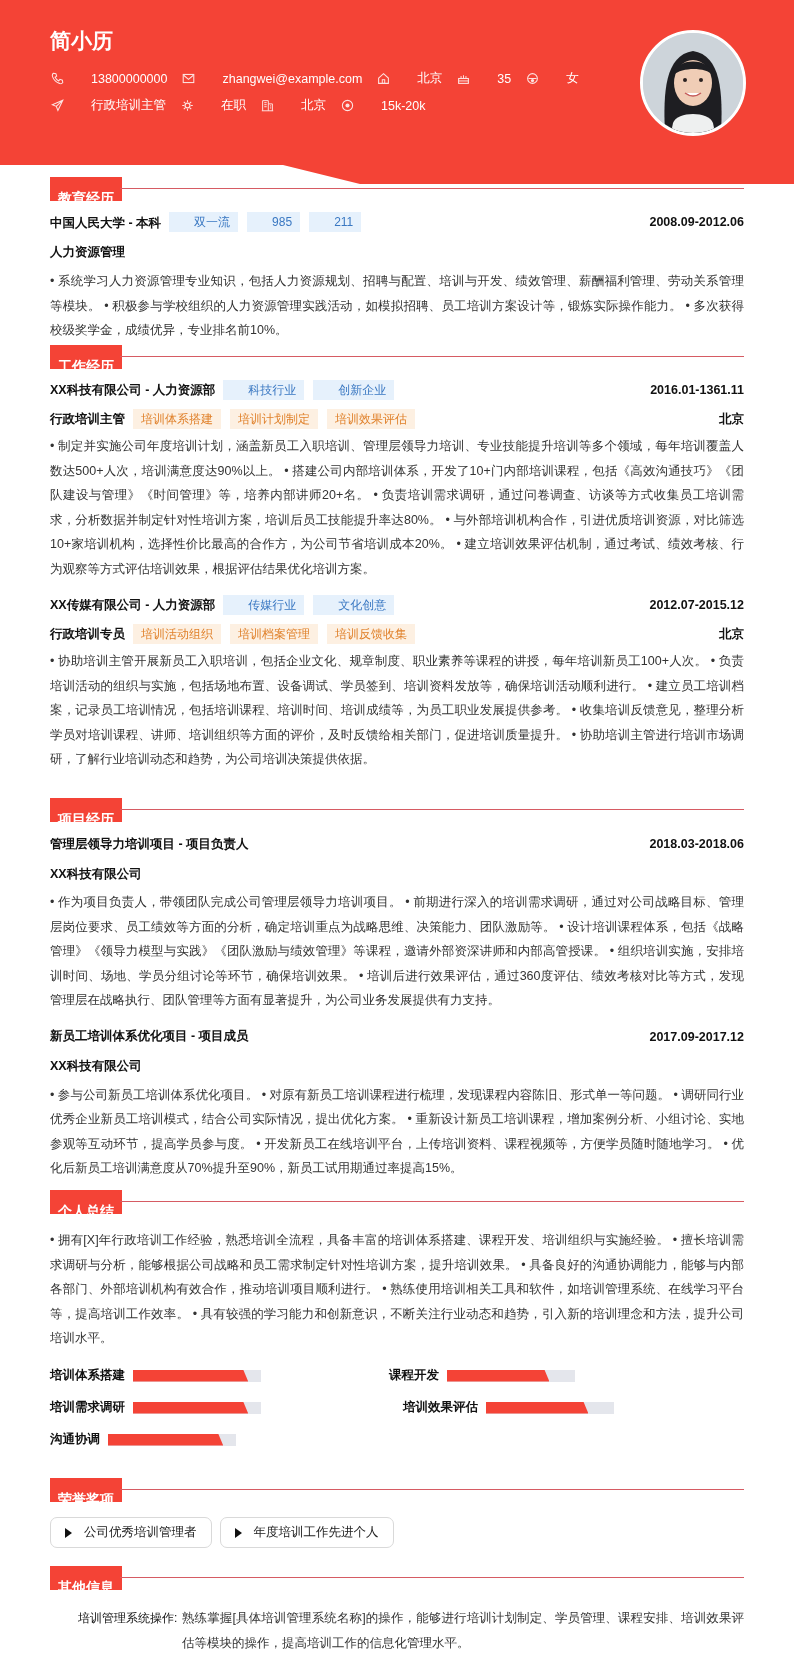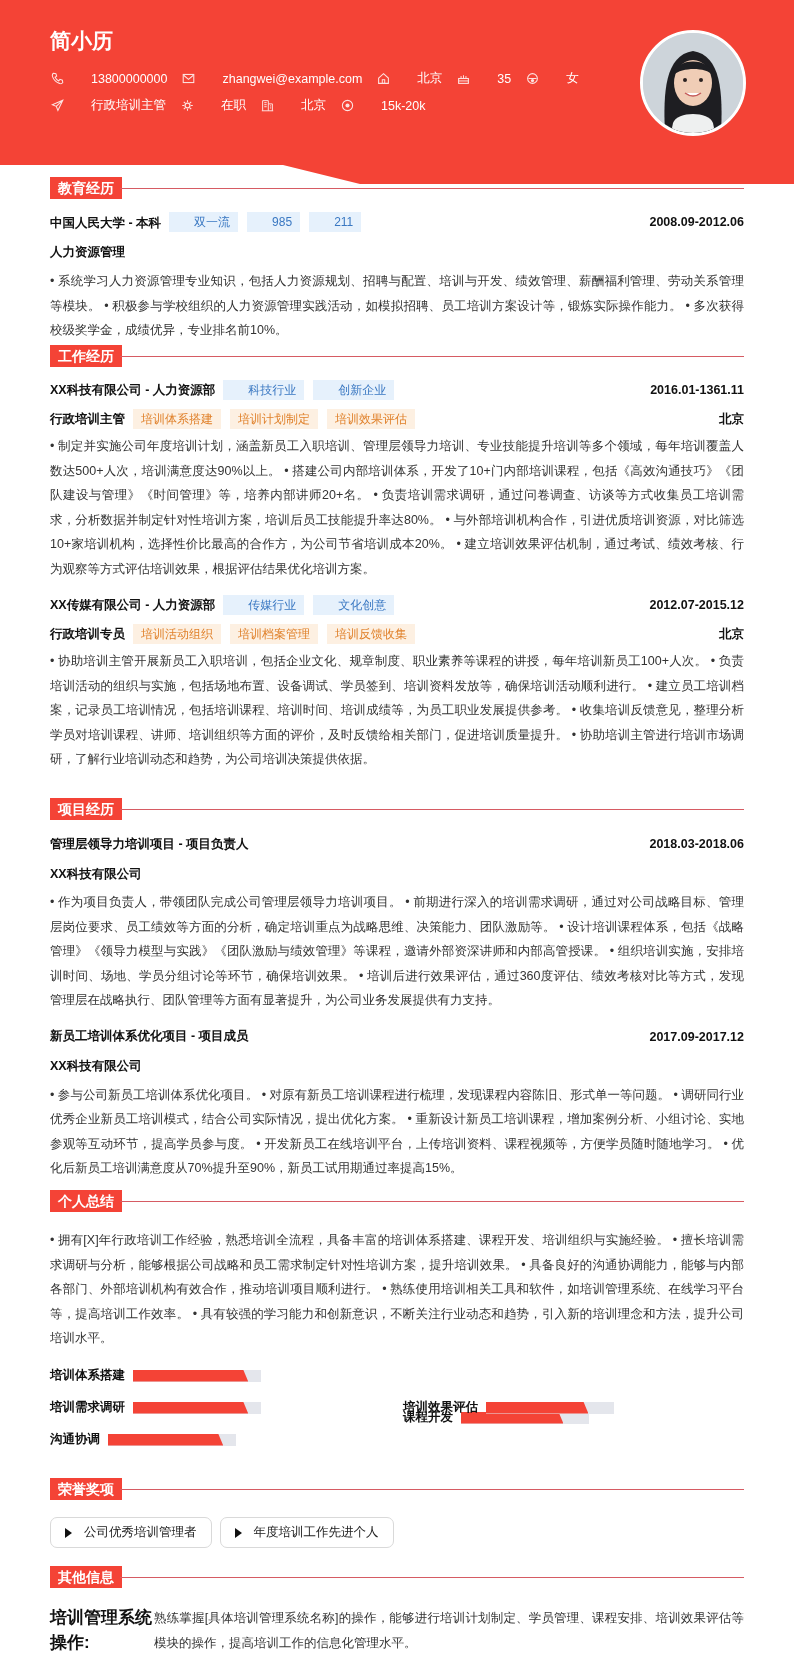--- a/index.html
+++ b/index.html
@@ -9,21 +9,21 @@
   .name { position: absolute; left: 50px; top: 27px; font-size: 21px; font-weight: bold; color: #fff; }
   .info-row { position: absolute; left: 50px; display: flex; align-items: center; font-size: 12.5px; color: #fff; }
   .info-row.r1 { top: 70px; }
   .info-row.r2 { top: 97px; }
   .info-item { display: flex; align-items: center; margin-right: 14px; gap: 19px; }
   .info-item .ic { width: 14px; height: 14px; margin-right: 8px; opacity: 0.85; display: inline-flex; align-items: center; justify-content: center; }
   .avatar { position: absolute; left: 640px; top: 30px; width: 106px; height: 106px; border-radius: 50%; border: 3px solid #fff; overflow: hidden; background: #cfd6dc; }
 
   .section { position: absolute; left: 50px; width: 694px; }
   .sec-head { position: relative; height: 22px; margin-bottom: 0; }
-  .sec-head .label { position: absolute; left: 0; top: 0; background: #f44336; color: #fff; font-size: 14px; font-weight: bold; padding: 2px 8px; height: 22px; line-height: 18px; }
+  .sec-head .label { position: absolute; left: 0; top: 0; background: #f44336; color: #fff; font-size: 14px; font-weight: bold; padding: 12px 8px; height: 22px; line-height: 18px; }
   .sec-head .line { position: absolute; left: 70px; right: 0; top: 11px; height: 1px; background: #d65b63; }
 
   .row { display: flex; justify-content: space-between; align-items: center; font-size: 12.5px; font-weight: bold; color: #111; }
   .tags { display: inline-flex; margin-left: 8px; }
   .tag { font-size: 12px; font-weight: normal; padding: 1px 8px; margin-right: 9px; height: 20px; line-height: 18px; }
   .tag.blue { background: #e6f1fc; color: #3a78c2; padding-left: 25px; }
   .tag.orange { background: #fdf0e2; color: #e0812b; }
   .para { font-size: 12.5px; line-height: 24.5px; color: #333; text-align: justify; }
 
   .skill { position: absolute; display: flex; align-items: center; font-size: 12.5px; font-weight: bold; color: #111; }
@@ -257,21 +257,21 @@
   <div class="para" style="margin-top:16px;">• 拥有[X]年行政培训工作经验，熟悉培训全流程，具备丰富的培训体系搭建、课程开发、培训组织与实施经验。 • 擅长培训需求调研与分析，能够根据公司战略和员工需求制定针对性培训方案，提升培训效果。 • 具备良好的沟通协调能力，能够与内部各部门、外部培训机构有效合作，推动培训项目顺利进行。 • 熟练使用培训相关工具和软件，如培训管理系统、在线学习平台等，提高培训工作效率。 • 具有较强的学习能力和创新意识，不断关注行业动态和趋势，引入新的培训理念和方法，提升公司培训水平。</div>
 </div>
 
 <div class="section" style="top:1333px;height:110px;">
   <div class="skill" style="left:0;top:34px;">
     <span>培训体系搭建</span>
     <div class="bar" style="width:128px;">
         <div class="fill" style="width:90%;"></div>
       </div>
   </div>
-  <div class="skill" style="left:353px;top:34px;margin-top:42px;">
+  <div class="skill" style="left:339px;top:34px;">
     <span>课程开发</span>
     <div class="bar" style="width:128px;">
         <div class="fill" style="width:80%;"></div>
       </div>
   </div>
   <div class="skill" style="left:0;top:66px;">
     <span>培训需求调研</span>
     <div class="bar" style="width:128px;">
         <div class="fill" style="width:90%;"></div>
       </div>
@@ -306,16 +306,16 @@
     </div>
   </div>
 </div>
 
 <div class="section" style="top:1566px;">
   <div class="sec-head">
     <span class="label">其他信息</span>
     <span class="line"></span>
   </div>
   <div style="margin-top:18px;display:flex;">
-    <span style="font-size:17px;font-weight:bold;color:#111;line-height:24.5px;width:104px;flex-shrink:0;">培训管理系统操作:</span>
+    <span style="font-size:12px;font-weight:normal;color:#111;line-height:24.5px;width:104px;flex-shrink:0;margin-left:28px;">培训管理系统操作:</span>
     <span class="para" style="flex:1;">熟练掌握[具体培训管理系统名称]的操作，能够进行培训计划制定、学员管理、课程安排、培训效果评估等模块的操作，提高培训工作的信息化管理水平。</span>
   </div>
 </div>
 
 </body></html>

